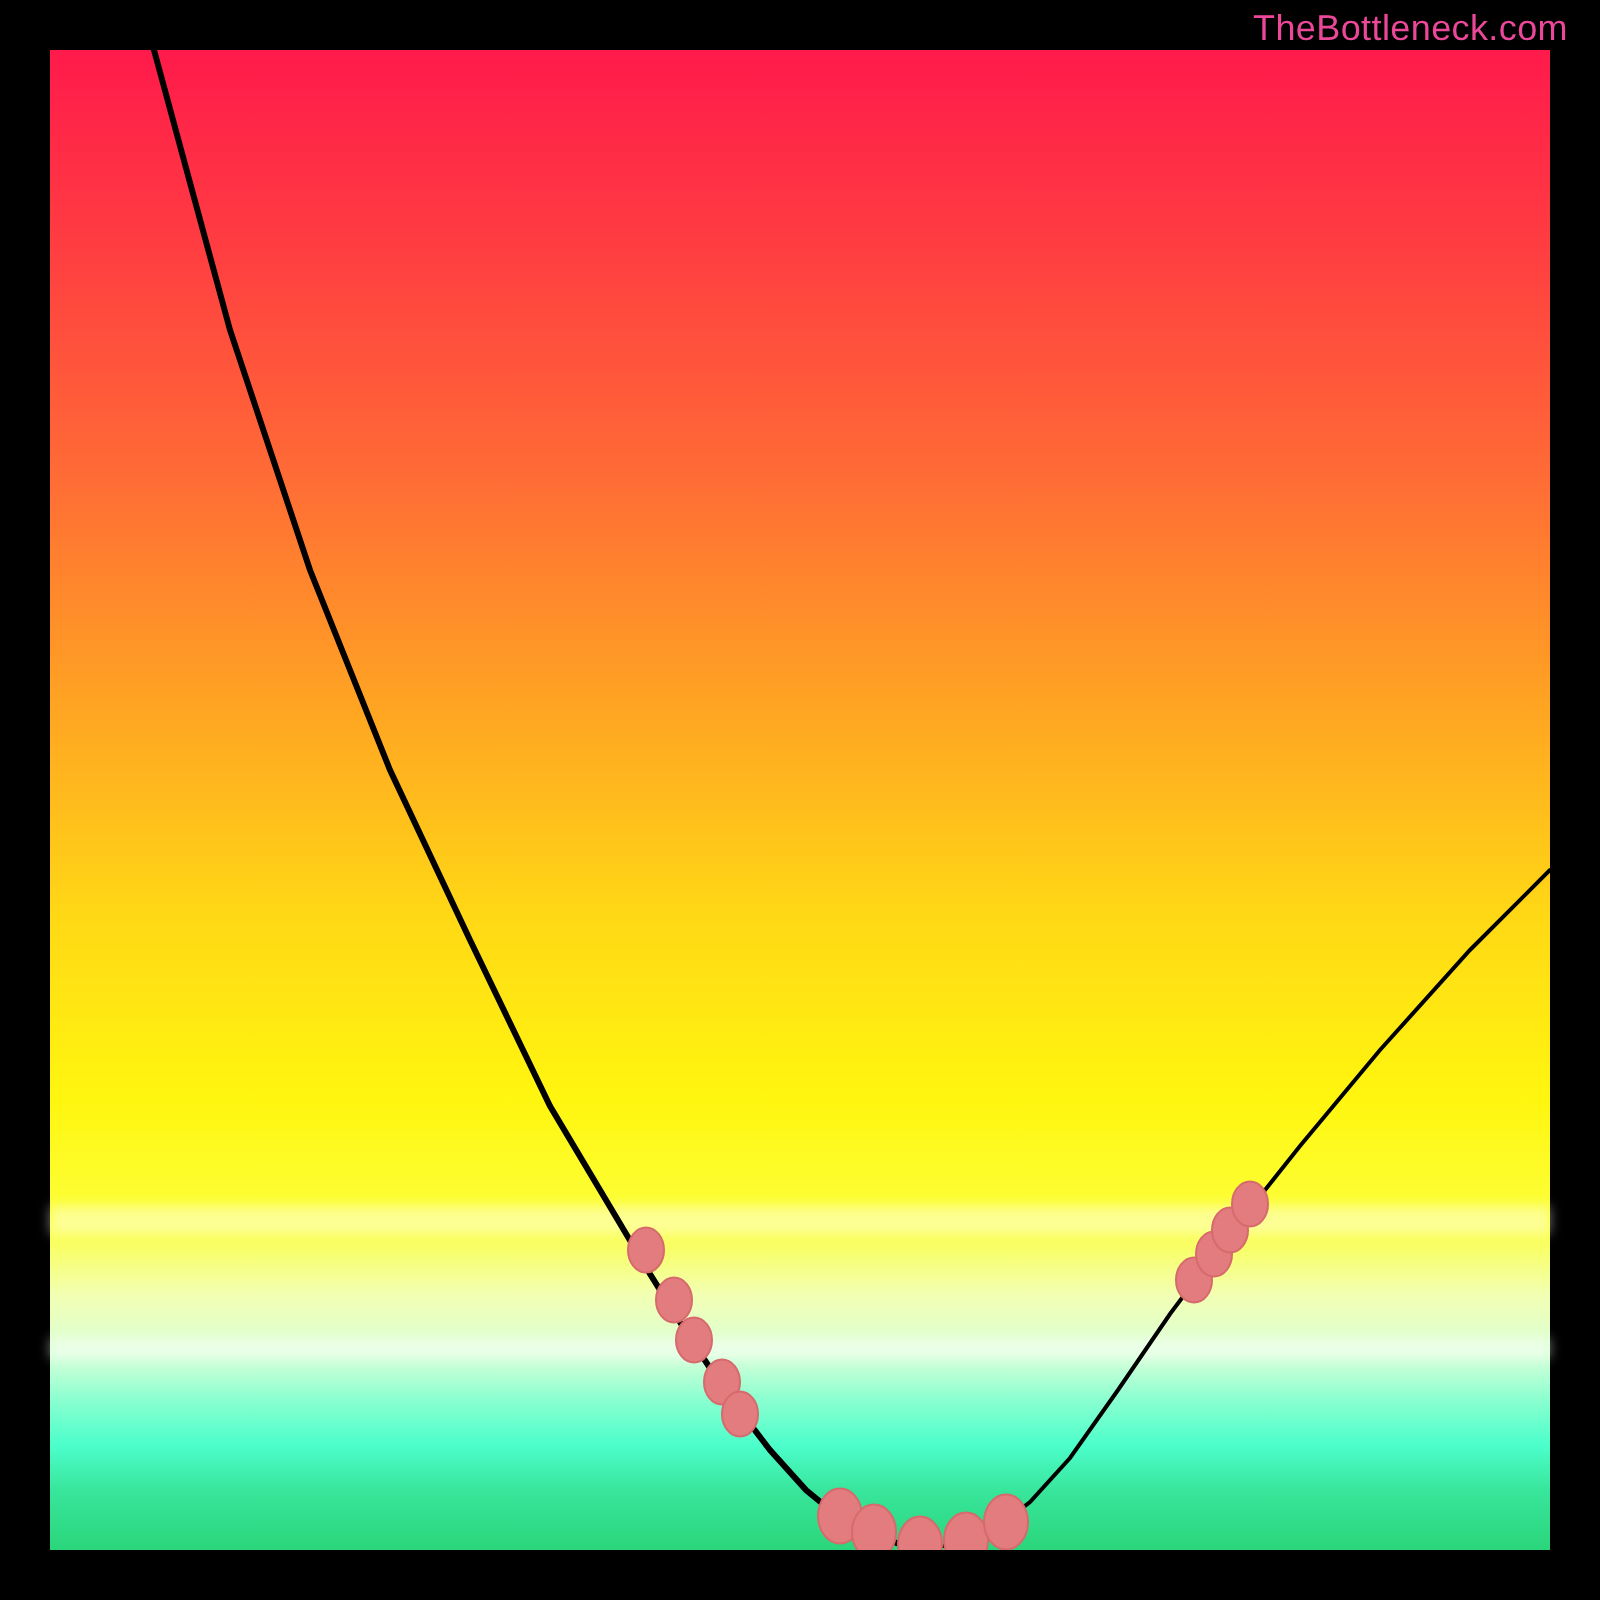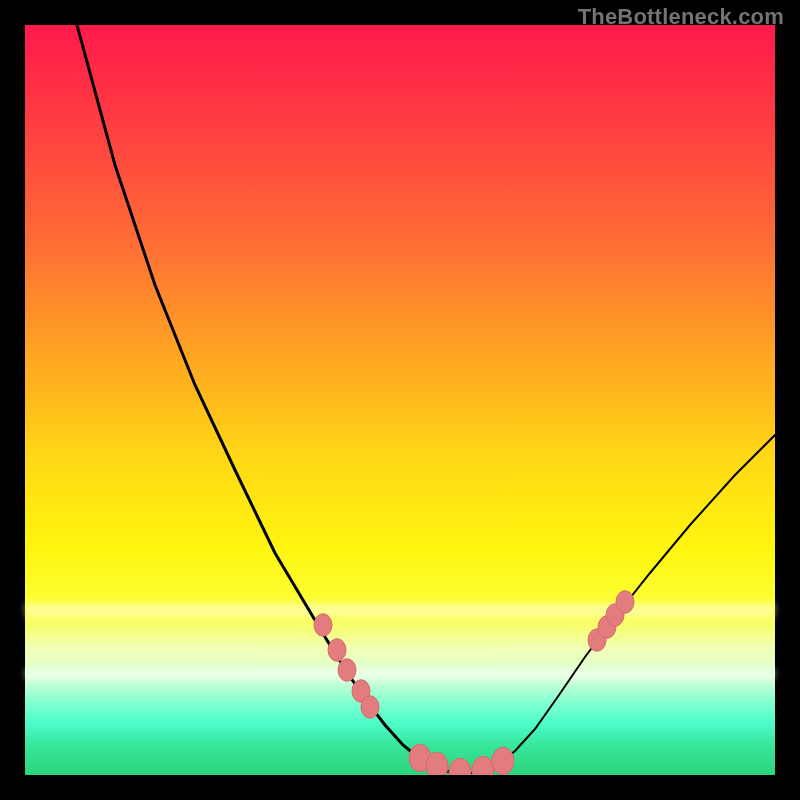--- a/index.html
+++ b/index.html
@@ -37,23 +37,23 @@
     left: 0;
     right: 0;
     height: 14px;
     background: rgba(255,255,255,0.45);
     filter: blur(3px);
   }
   .attribution {
     position: absolute;
     top: 4px;
     right: 16px;
-    color: #737373;
-    font-size: 22px;
-    font-weight: 700;
+    color: #ec4899;
+    font-size: 18px;
+    font-weight: 400;
     letter-spacing: 0.2px;
   }
   svg.curve {
     position: absolute;
     left: 0;
     top: 0;
     width: 750px;
     height: 750px;
     pointer-events: none;
   }

